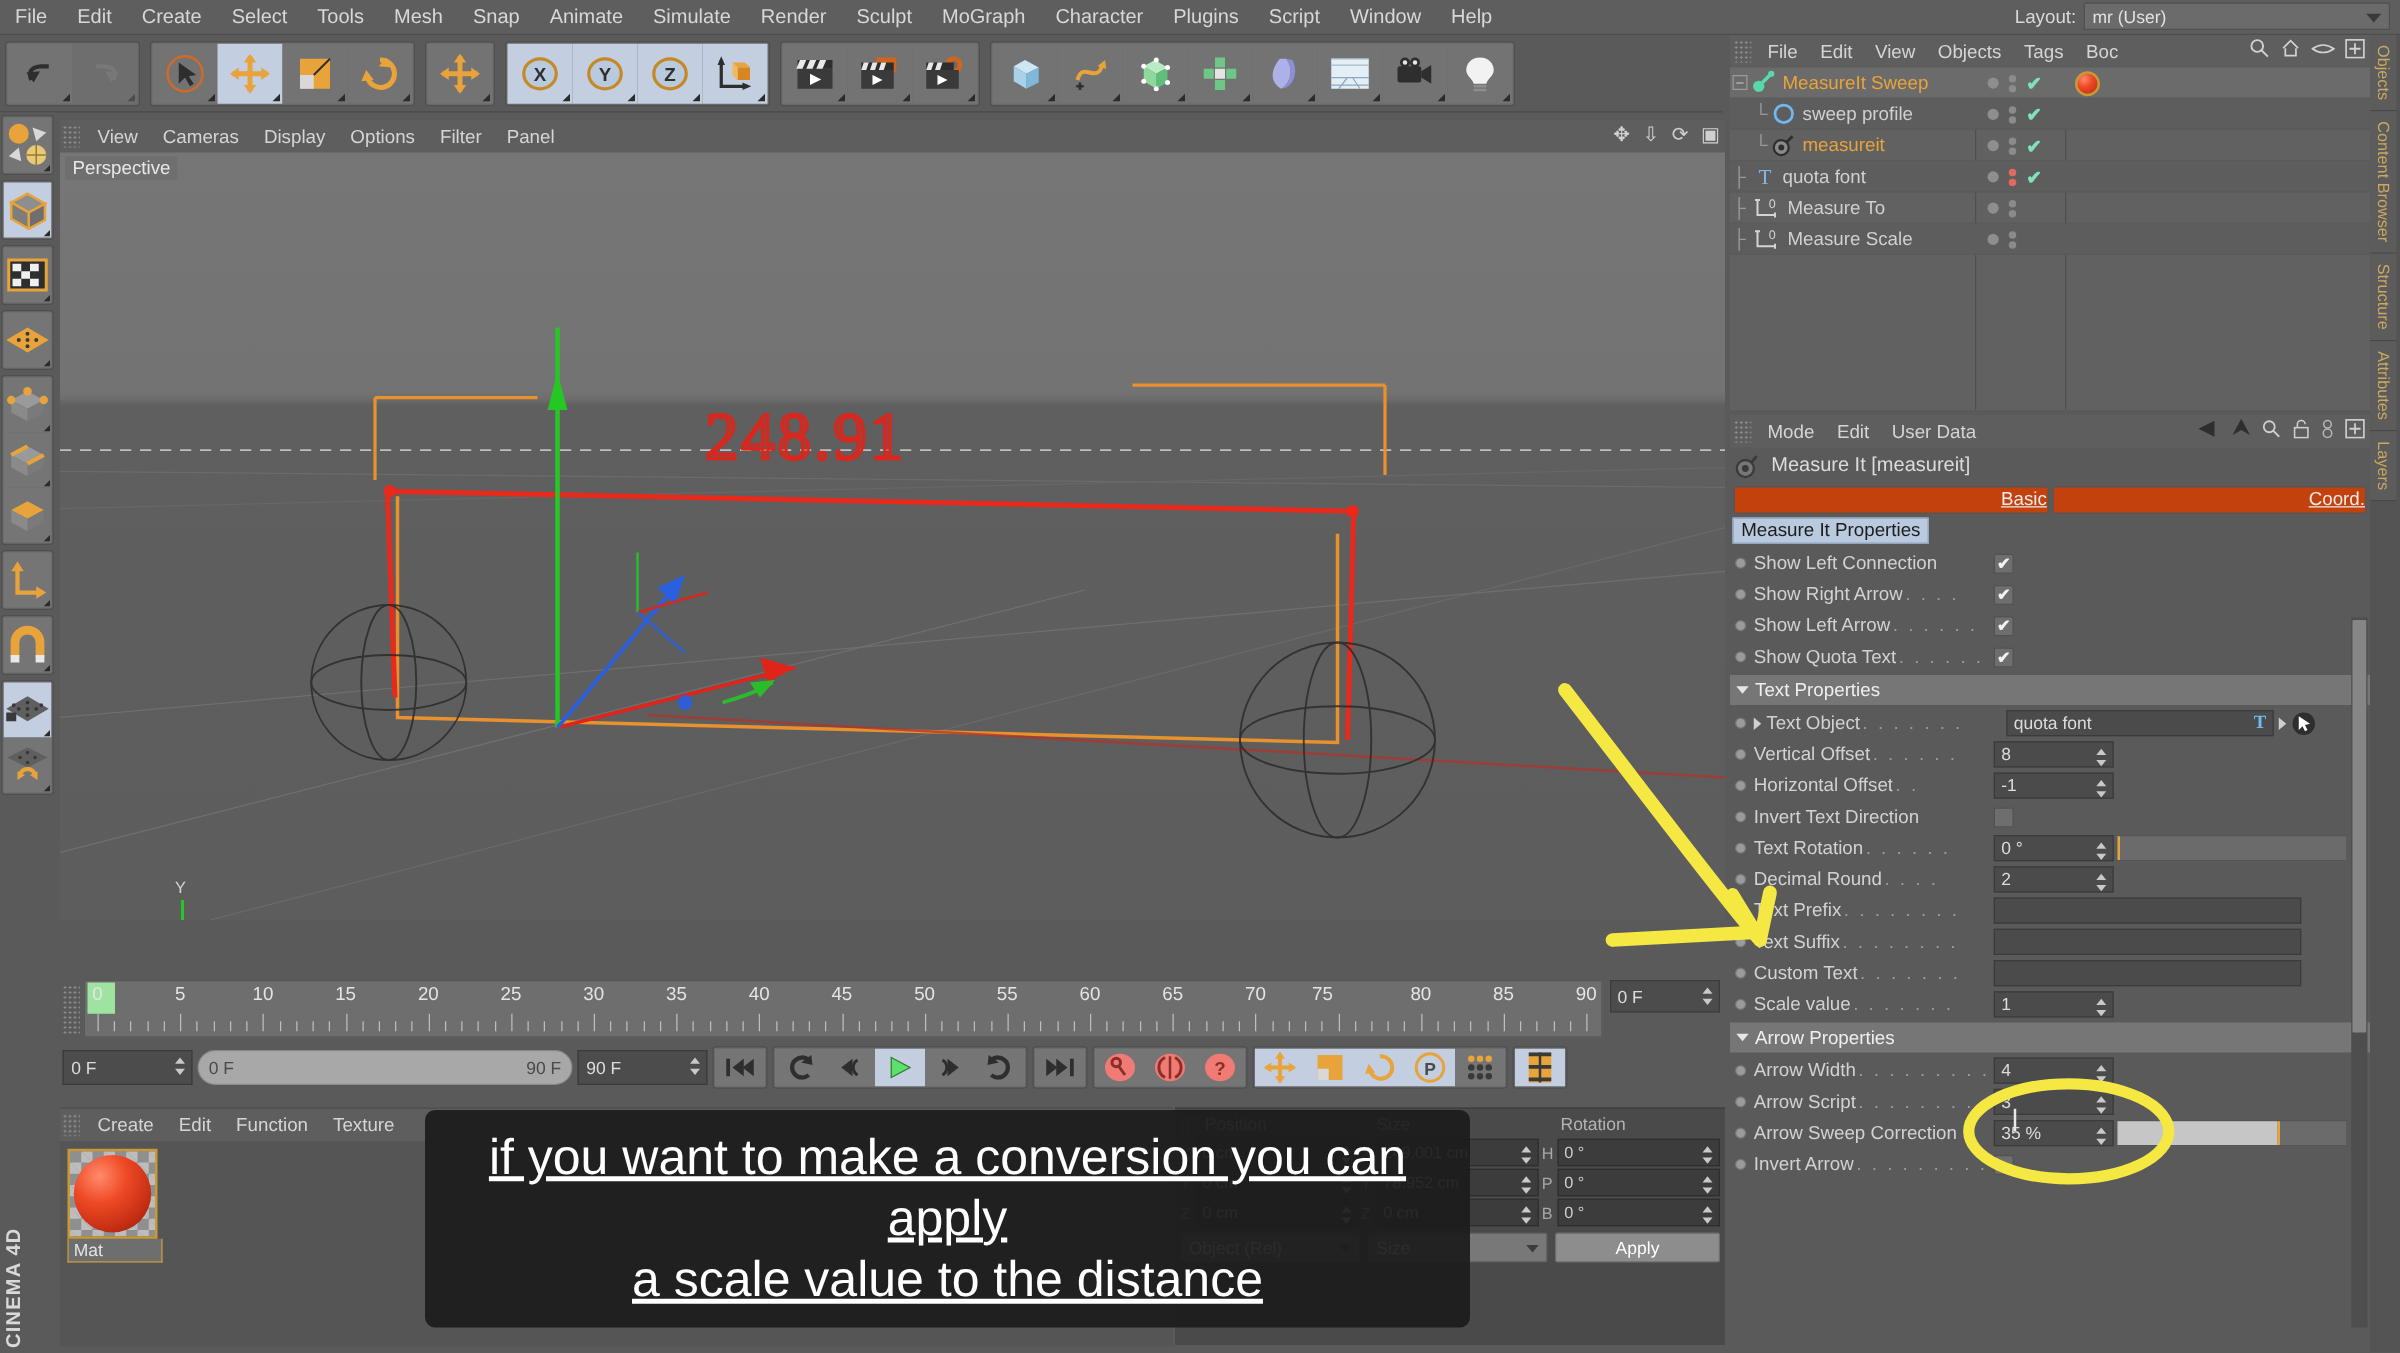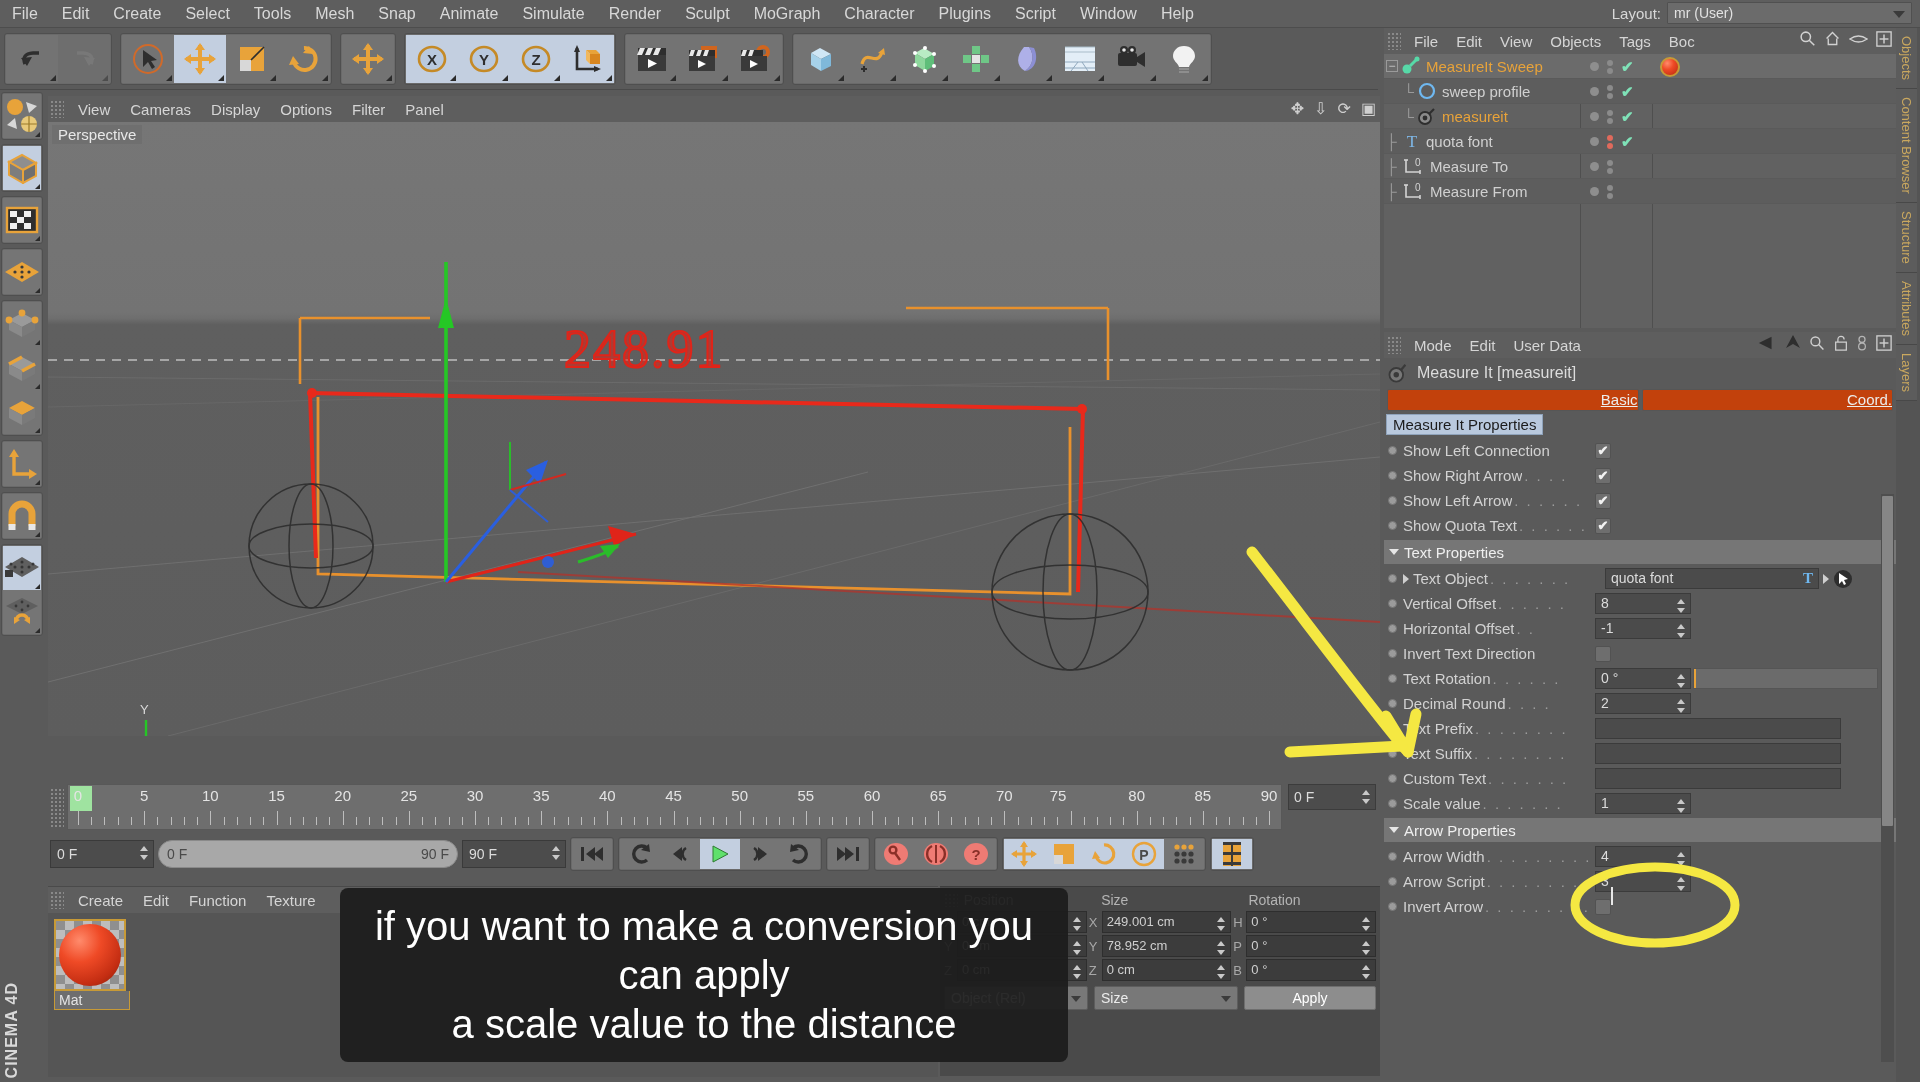--- a/index.html
+++ b/index.html
@@ -348,23 +348,23 @@
     position: absolute; left: 2px; bottom: 4px; width: 42px;
     writing-mode: vertical-rl; transform: rotate(180deg);
     color: #d9d9d9; font-size: 16px; font-weight: bold; letter-spacing: 1px;
     text-align: center; line-height: 20px;
   }
 
   
   .yellow-arrow { position: absolute; left: 1180px; top: 540px; pointer-events: none; z-index: 50; }
   .yellow-circle { position: absolute; left: 1565px; top: 860px; pointer-events: none; z-index: 50; }
   .subtitle {
-    position: absolute; left: 340px; top: 888px; width: 728px; padding: 14px 18px;
+    position: absolute; left: 340px; top: 888px; width: 836px; padding: 14px 18px;
     background: rgba(28,28,28,.93); border-radius: 8px; z-index: 60;
-    color: #ffffff; font-size: 40px; line-height: 1.22; text-align: center;
+    color: #ffffff; font-size: 40px; line-height: 1.22; text-align: center; text-decoration: underline;
   }
   .cursor-caret {
     position: absolute; left: 1611px; top: 887px; width: 2px; height: 18px;
     background: #e8e8e8; z-index: 55;
   }
 </style>
 </head>
 <body>
 
 <div id="app">
@@ -1390,21 +1390,21 @@
             <div class="tree">
       <span style="display:inline-block;width:14px;color:#9a9a9a;margin-left:2px;">├</span>
       <span style="display:inline-flex;align-items:center;margin-left:3px;">
                 <svg width="22" height="20" viewBox="0 0 22 20">
                   <path d="M3,4 L3,16 L17,16" stroke="#d4d4d4" stroke-width="1.6" fill="none"></path>
                   <text x="12" y="10" font-size="10" fill="#d4d4d4" font-family="Liberation Sans">0</text>
                   <line x1="1" y1="4" x2="5" y2="4" stroke="#d4d4d4" stroke-width="1.6"></line>
                   <line x1="17" y1="14" x2="17" y2="18" stroke="#d4d4d4" stroke-width="1.6"></line>
                 </svg>
               </span>
-      <span class="nm">Measure From</span>
+      <span class="nm">Measure Scale</span>
     </div>
     <div class="om-dots">
       <span class="dot-vis"></span>
       <span class="dotcol">
         <i class=""></i>
                 <i class=""></i>
       </span>
 
     </div>
     <div class="om-tagarea">
@@ -1662,20 +1662,37 @@
 
     <span class="pfield" style="width:96px;">3<span class="spin">
                 <i class="up"></i>
                 <i class="dn"></i>
               </span></span>
           </div>
           <div class="prow" style="padding-right: 18px;">
             <span class="anim-dot"></span>
 
     <span style="display: flex; align-items: center; width: 192px; flex: 0 0 192px; overflow: hidden;">
+              <span class="plabel" style="min-width: 0px; flex-shrink: 0;">Arrow Sweep Correction</span>
+              <span class="pdots" style="flex: 1 1 auto;"></span>
+            </span>
+
+    <span class="pfield" style="width:96px;">35 %<span class="spin">
+                <i class="up"></i>
+                <i class="dn"></i>
+              </span></span>
+      <span class="slider-track">
+        <span class="slider-fill" style="width:70%"></span>
+        <span class="slider-mark" style="left:70%"></span>
+      </span>
+          </div>
+          <div class="prow" style="padding-right: 18px;">
+            <span class="anim-dot"></span>
+
+    <span style="display: flex; align-items: center; width: 192px; flex: 0 0 192px; overflow: hidden;">
               <span class="plabel" style="min-width: 0px; flex-shrink: 0;">Invert Arrow</span>
               <span class="pdots" style="flex: 1 1 auto; min-width: 10px;">. . . . . . . . . .</span>
             </span>
 
     <span class="pcheck"></span>
           </div>
         </div>
       <div class="am-scrollbar">
         <div class="am-thumb"></div>
       </div>

